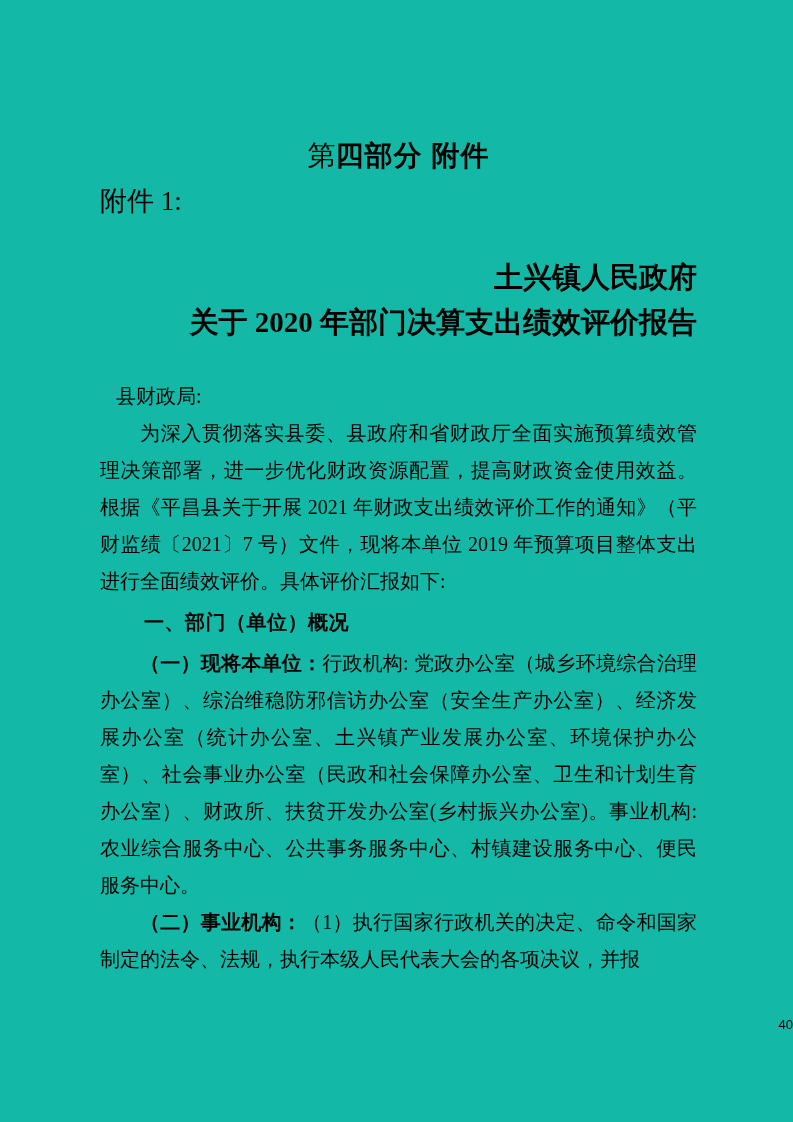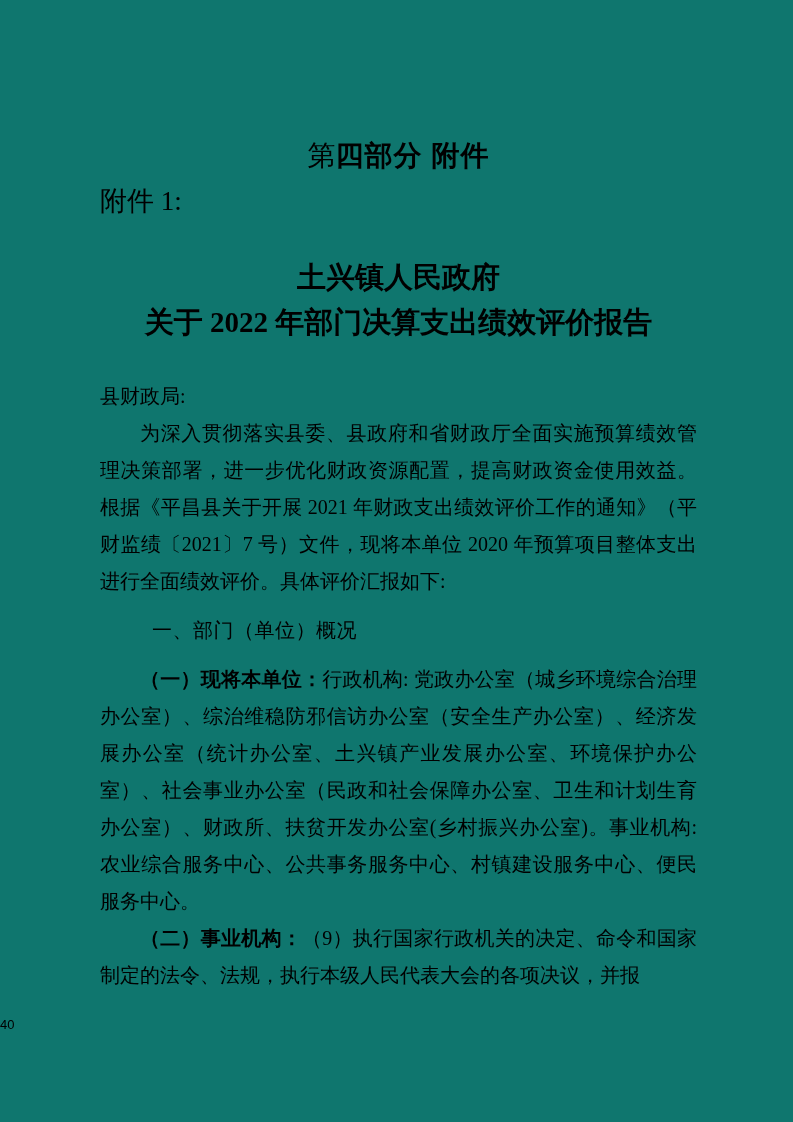--- a/index.html
+++ b/index.html
@@ -6,21 +6,21 @@
     margin: 0;
     padding: 0;
     background: #ffffff;
     font-family: "Liberation Serif", "DejaVu Serif", serif;
     color: #000000;
   }
   .page {
     position: relative;
     width: 793px;
     height: 1122px;
-    background: #0f766e;
+    background: #14b8a6;
     overflow: hidden;
   }
   .content {
     padding: 0 96px 0 100px;
   }
   
   .part-heading {
     margin: 138px 0 0 0;
     text-align: center;
     font-size: 28px;
@@ -38,82 +38,83 @@
   }
   
   .attachment-label {
     margin-top: 13px;
     font-size: 27px;
     line-height: 28px;
   }
   
   .report-title {
     margin-top: 40px;
-    text-align: center;
+    text-align: right;
     font-weight: 700;
     font-size: 29px;
     line-height: 45px;
   }
   
   .body-text {
     font-size: 20px;
     line-height: 37px;
     text-align: justify;
   }
   .salutation {
     margin-top: 33px;
+    margin-left: 16px;
   }
   p.para {
     margin: 0;
     text-indent: 2em;
   }
   .section-heading {
-    margin: 12px;
+    margin: 4px;
     text-indent: 2em;
-    font-weight: 400;
+    font-weight: 700;
     font-family: "Liberation Sans", "DejaVu Sans", sans-serif;
     letter-spacing: 0.5px;
   }
   .lead {
     font-weight: 700;
     font-family: "Liberation Sans", "DejaVu Sans", sans-serif;
   }
   .page-number {
     position: absolute;
     top: 1016px;
     left: 0;
     width: 100%;
-    text-align: left;
+    text-align: right;
     font-size: 13px;
     line-height: 18px;
     font-family: "Liberation Sans", "DejaVu Sans", sans-serif;
   }
 </style>
 </head>
 <body>
 
 <div class="page">
   <div class="content">
 
     <h1 class="part-heading"><span class="first-char">第</span><span class="rest">四部分 附件</span></h1>
 
     <div class="attachment-label">附件 1:</div>
 
     <div class="report-title">
       <div>土兴镇人民政府</div>
-      <div>关于 2022 年部门决算支出绩效评价报告</div>
+      <div>关于 2020 年部门决算支出绩效评价报告</div>
     </div>
 
     <div class="body-text">
       <div class="salutation">县财政局:</div>
 
-      <p class="para">为深入贯彻落实县委、县政府和省财政厅全面实施预算绩效管理决策部署，进一步优化财政资源配置，提高财政资金使用效益。根据《平昌县关于开展 2021 年财政支出绩效评价工作的通知》（平财监绩〔2021〕7 号）文件，现将本单位 2020 年预算项目整体支出进行全面绩效评价。具体评价汇报如下:</p>
+      <p class="para">为深入贯彻落实县委、县政府和省财政厅全面实施预算绩效管理决策部署，进一步优化财政资源配置，提高财政资金使用效益。根据《平昌县关于开展 2021 年财政支出绩效评价工作的通知》（平财监绩〔2021〕7 号）文件，现将本单位 2019 年预算项目整体支出进行全面绩效评价。具体评价汇报如下:</p>
 
       <p class="section-heading">一、部门（单位）概况</p>
 
       <p class="para"><span class="lead">（一）现将本单位：</span><span>行政机构: 党政办公室（城乡环境综合治理办公室）、综治维稳防邪信访办公室（安全生产办公室）、经济发展办公室（统计办公室、土兴镇产业发展办公室、环境保护办公室）、社会事业办公室（民政和社会保障办公室、卫生和计划生育办公室）、财政所、扶贫开发办公室(乡村振兴办公室)。事业机构: 农业综合服务中心、公共事务服务中心、村镇建设服务中心、便民服务中心。</span></p>
 
-      <p class="para"><span class="lead">（二）事业机构：</span><span>（9）执行国家行政机关的决定、命令和国家制定的法令、法规，执行本级人民代表大会的各项决议，并报</span></p>
+      <p class="para"><span class="lead">（二）事业机构：</span><span>（1）执行国家行政机关的决定、命令和国家制定的法令、法规，执行本级人民代表大会的各项决议，并报</span></p>
     </div>
   </div>
 
   <div class="page-number">40</div>
 </div>
 
 </body></html>

